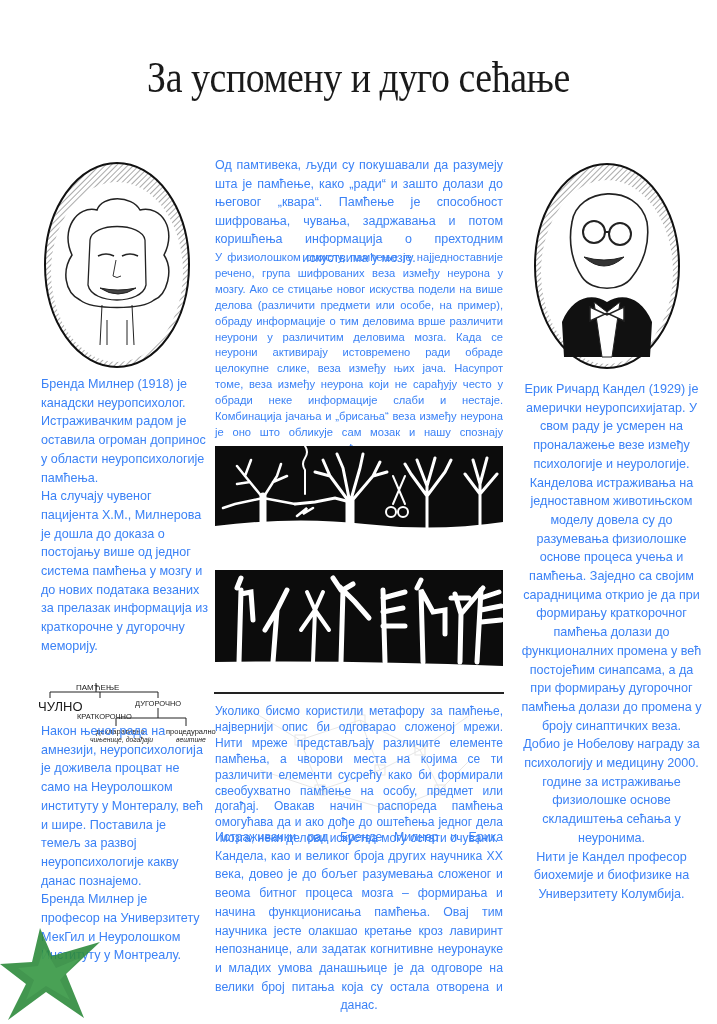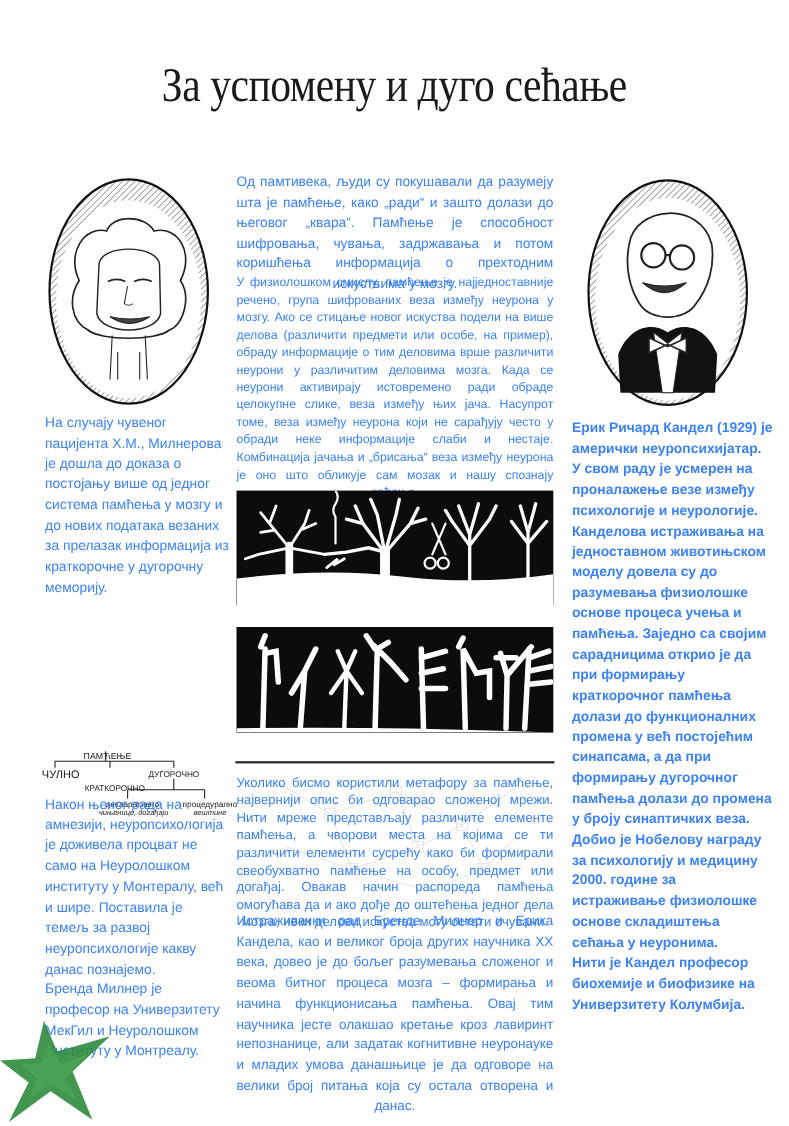--- a/index.html
+++ b/index.html
@@ -11,21 +11,21 @@
   }
   .txt { font-family: "Liberation Sans", "DejaVu Sans", sans-serif; color: #3b82f6; }
   .center-col { position: absolute; left: 215px; width: 288px; }
   .intro { top: 156px; font-size: 12.5px; line-height: 18.6px; text-align: justify; text-align-last: center; }
   .para2 { top: 250px; font-size: 11.2px; line-height: 15.9px; text-align: justify; text-align-last: center; }
   .para3 { top: 704px; font-size: 12px; line-height: 15.9px; text-align: justify; text-align-last: center; }
   .para4 { top: 828px; font-size: 12.3px; line-height: 18.7px; text-align: justify; text-align-last: center; }
   .left-col { position: absolute; left: 41px; width: 168px; font-size: 12.6px; line-height: 18.7px; }
   .bio1 { top: 375px; }
   .bio2 { top: 722px; }
-  .right-col { position: absolute; left: 520px; width: 183px; font-size: 12.6px; line-height: 18.7px; text-align: left; top: 380px; font-weight: bold; }
+  .right-col { position: absolute; left: 520px; width: 183px; font-size: 12.6px; line-height: 18.7px; text-align: center; top: 380px; }
   .divider { position: absolute; left: 214px; top: 692px; width: 290px; height: 2px; background: #222; }
   .portrait { position: absolute; }
   .panel { position: absolute; left: 215px; width: 288px; background: #0c0c0c; overflow: hidden; }
   .panel1 { top: 446px; height: 104px; }
   .panel2 { top: 570px; height: 96px; }
   .tree-diagram { position: absolute; left: 38px; top: 670px; width: 170px; height: 78px; }
   .tree-diagram span { position: absolute; font-family: "Liberation Sans", sans-serif; white-space: nowrap; }
   .star { position: absolute; left: 0; top: 928px; }
   .net-bg { position: absolute; left: 240px; top: 700px; opacity: 0.18; }
 </style>
@@ -119,32 +119,33 @@
       <rect x="175" y="45" width="10" height="10"></rect>
     <rect x="75" y="85" width="10" height="10"></rect>
       <rect x="195" y="85" width="10" height="10"></rect>
   </g>
 </svg>
 
 <div class="txt center-col para3">Уколико бисмо користили метафору за памћење, највернији опис би одговарао сложеној мрежи. Нити мреже представљају различите елементе памћења, а чворови места на којима се ти различити елементи сусрећу како би формирали свеобухватно памћење на особу, предмет или догађај. Овакав начин распореда памћења омогућава да и ако дође до оштећења једног дела мозга, неки делови искуства могу остати очувани.</div>
 <div class="txt center-col para4">Истраживачки рад Бренде Милнер и Ерика Кандела, као и великог броја других научника XX века, довео је до бољег разумевања сложеног и веома битног процеса мозга – формирања и начина функционисања памћења. Овај тим научника јесте олакшао кретање кроз лавиринт непознанице, али задатак когнитивне неуронауке и младих умова данашњице је да одговоре на велики број питања која су остала отворена и данас.</div>
 
 <div class="txt left-col bio1">
+  <div>Бренда Милнер (1918) је канадски неуропсихолог. Истраживачким радом је оставила огроман допринос у области неуропсихологије памћења.</div>
   <div>На случају чувеног пацијента Х.М., Милнерова је дошла до доказа о постојању више од једног система памћења у мозгу и до нових података везаних за прелазак информација из краткорочне у дугорочну меморију.</div>
 </div>
 
 <div class="tree-diagram">
   <svg width="170" height="78" viewBox="0 0 170 78" style="position:absolute;left:0;top:0">
     <g stroke="#222" stroke-width="1" fill="none">
       <path d="M58,13 L58,22 M12,22 L120,22 M12,22 L12,28 M62,22 L62,28 M120,22 L120,28"></path>
       <path d="M120,38 L120,48 M78,48 L148,48 M78,48 L78,56 M148,48 L148,56"></path>
     </g>
   </svg>
   <span style="left:38px;top:13px;font-size:8px;">ПАМЋЕЊЕ</span>
-  <span style="left:0;top:29px;font-size:10px;">ЧУЛНО</span>
+  <span style="left:0;top:29px;font-size:13px;">ЧУЛНО</span>
   <span style="left:39px;top:29px;font-size:7.5px;margin-top:13px;">КРАТКОРОЧНО</span>
   <span style="left:97px;top:29px;font-size:7.5px;">ДУГОРОЧНО</span>
   <span style="left:58px;top:57px;font-size:7.5px;">декларативно</span>
   <span style="left:52px;top:66px;font-size:6.8px;font-style:italic;">чињенице, догађаји</span>
   <span style="left:128px;top:57px;font-size:7.5px;">процедурално</span>
   <span style="left:138px;top:66px;font-size:6.8px;font-style:italic;">вештине</span>
 </div>
 
 <div class="txt left-col bio2">
   <div>Након њеног рада на амнезији, неуропсихологија је доживела процват не само на Неуролошком институту у Монтералу, већ и шире. Поставила је темељ за развој неуропсихологије какву данас познајемо.</div>

